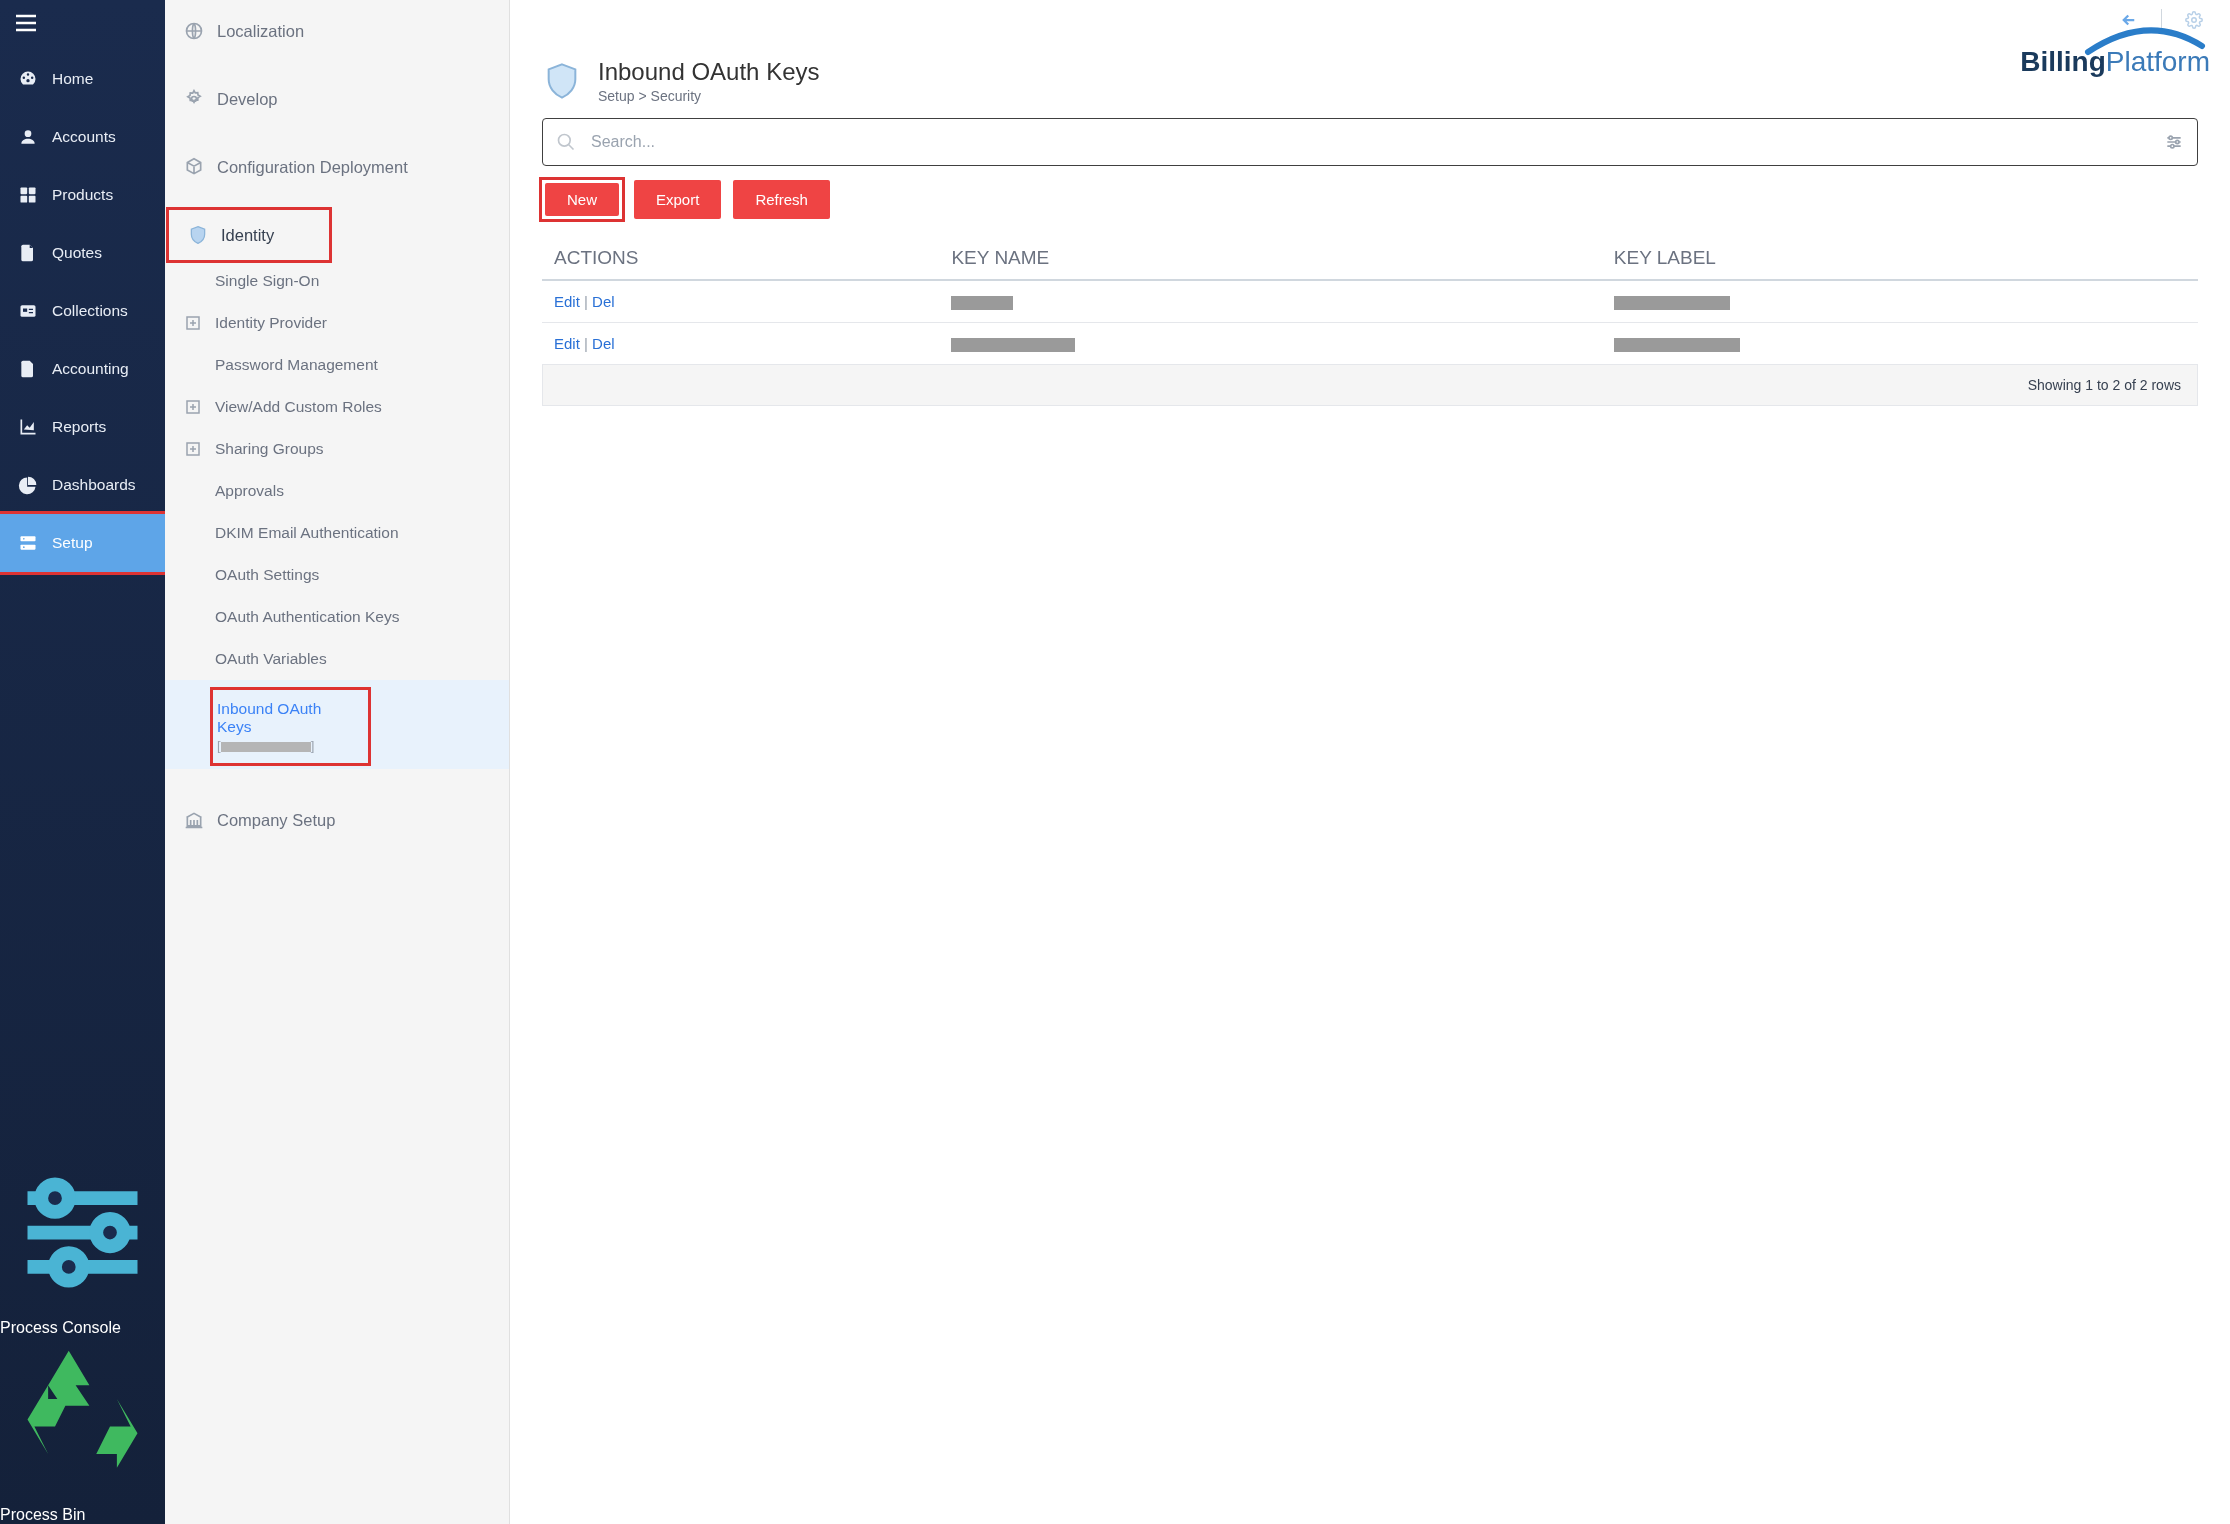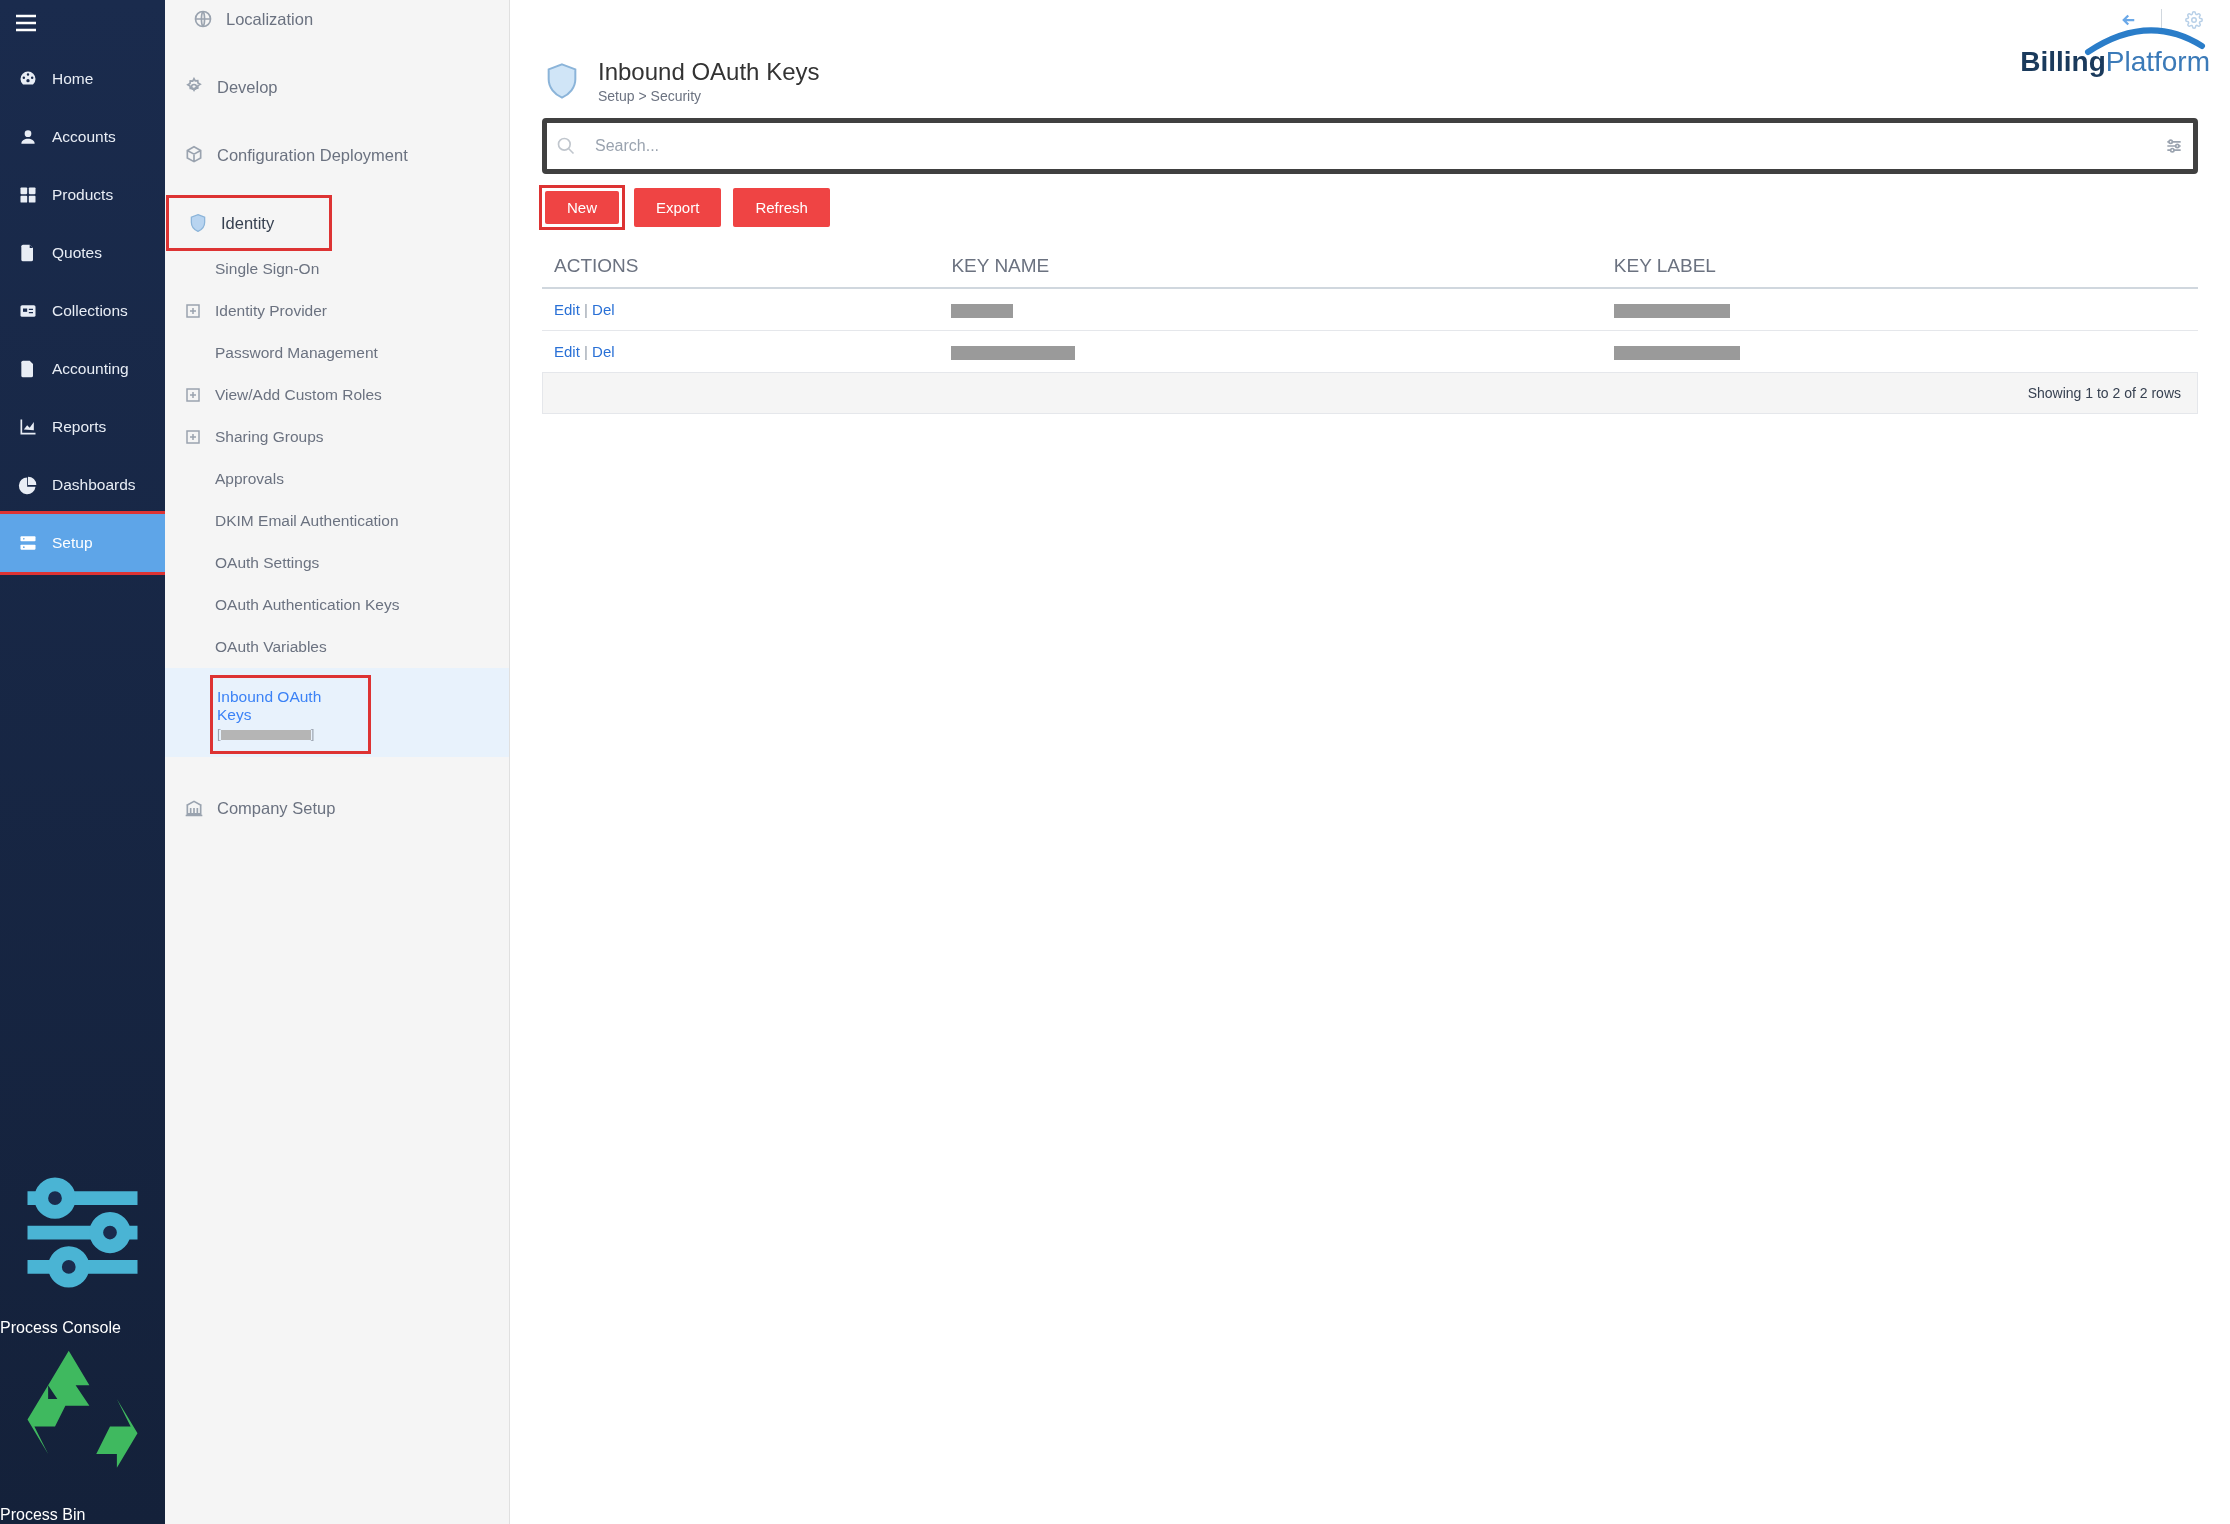--- a/index.html
+++ b/index.html
@@ -46,21 +46,21 @@
 .logo-text .bold { font-weight: 700; color: #1a3a5c; }
 .logo-text .light { color: #3b7ab8; }
 .logo-arc { position: absolute; top: -20px; right: 2px; }
 
 .page-head { display: flex; align-items: center; gap: 16px; padding: 58px 32px 8px 32px; }
 .page-head .shield-ico { width: 40px; height: 40px; color: #b8d4f0; }
 .page-head .titles h1 { font-size: 24px; font-weight: 500; color: #333; margin-bottom: 2px; }
 .page-head .titles .crumb { font-size: 14px; color: #6b7280; }
 
 .search-wrap { margin: 6px 32px 14px 32px; position: relative; }
-.search-wrap input { width: 100%; padding: 14px 44px 14px 48px; font-size: 16px; border: 5px solid #404040; border-radius: 4px; color: #333; }
+.search-wrap input { width: 100%; padding: 14px 44px 14px 48px; font-size: 16px; border: 1px solid #404040; border-radius: 4px; color: #333; }
 .search-wrap input::placeholder { color: #9aa3af; }
 .search-wrap .search-ico { position: absolute; left: 14px; top: 50%; transform: translateY(-50%); color: #c0c6cd; }
 .search-wrap .filter-ico { position: absolute; right: 14px; top: 50%; transform: translateY(-50%); color: #9aa3af; cursor: pointer; }
 
 .btns { display: flex; gap: 12px; padding: 0 32px 18px 32px; }
 .btn { background: #ef4444; color: #fff; border: none; padding: 8px 22px; font-size: 15px; border-radius: 2px; cursor: pointer; }
 
 .table-wrap { padding: 0 32px; }
 .table { width: 100%; border-collapse: collapse; }
 .table th { text-align: left; padding: 10px 12px; font-size: 19px; color: #6b7280; font-weight: 500; border-bottom: 2px solid #d0d7de; }
@@ -173,21 +173,21 @@
               <circle cx="16" cy="12" r="2" fill="#1a2b4d"></circle>
               <circle cx="10" cy="17" r="2" fill="#1a2b4d"></circle>
             </svg></span><span>Process Console</span></div>
         <div class="item"><span class="ico"><svg viewBox="0 0 24 24" fill="#3fb95f">
               <path d="M7 7l3-5 3 5-2 0 2 3-4 0-2-3zM17 9l3 5-3 5 0-2-3 0 2-4 3 0zM7 17l-3-5 3-5 0 2 3 0-2 4-3 0z"></path>
             </svg></span><span>Process Bin</span></div>
       </div>
   </div>
 
   <div class="sidebar-secondary">
-    <div class="sec-item top-level" style="padding-top:8px;margin-left:9px;">
+    <div class="sec-item top-level" style="padding-top:20px;">
       <span class="ico">
           <svg viewBox="0 0 24 24" fill="none" stroke="currentColor" stroke-width="2">
             <circle cx="12" cy="12" r="9"></circle>
             <path d="M3 12h18M12 3c2.5 3 2.5 15 0 18M12 3c-2.5 3-2.5 15 0 18"></path>
           </svg>
         </span>
       <span>Localization</span>
     </div>
     <div style="height:18px"></div>
     <div class="sec-item top-level">

